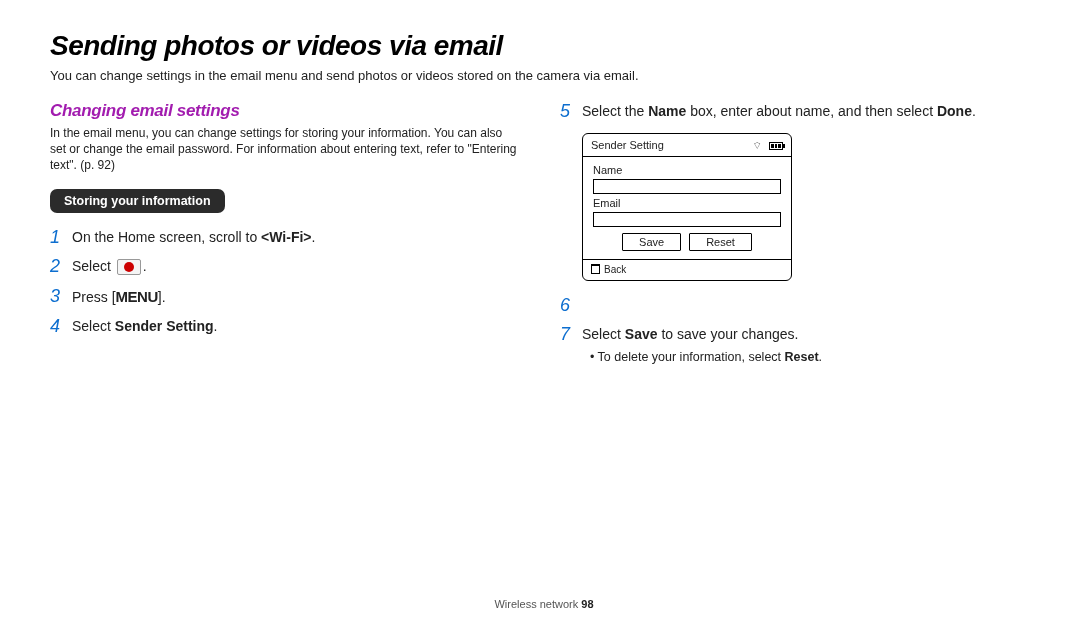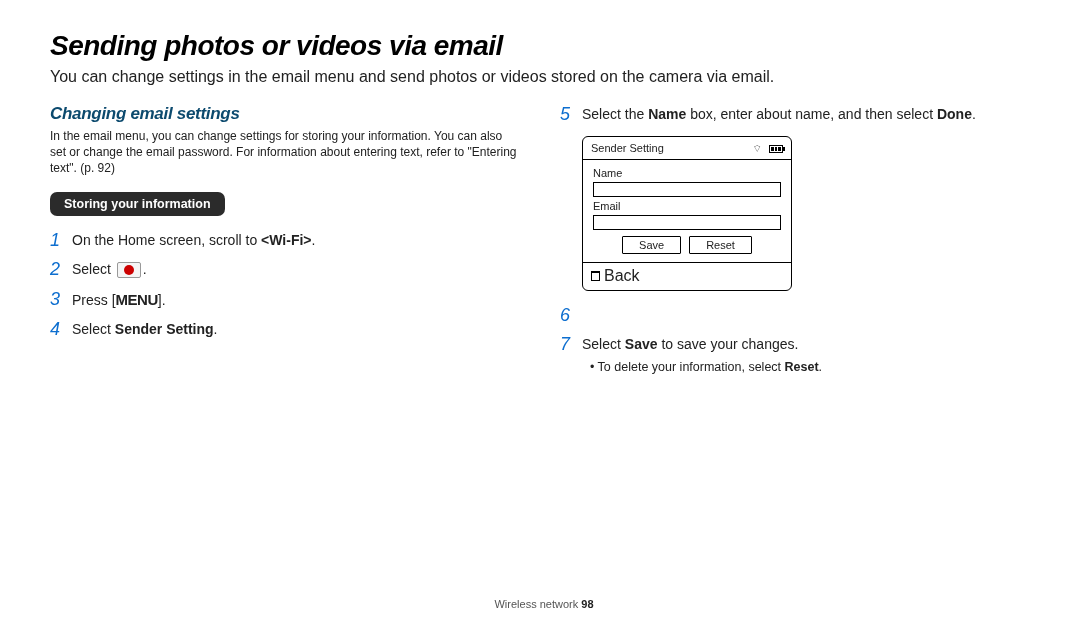--- a/index.html
+++ b/index.html
@@ -14,34 +14,34 @@
     }
     h1.main-title {
       font-size: 28px;
       color: #000000;
       font-style: italic;
       font-weight: 700;
       margin-bottom: 6px;
       letter-spacing: -0.5px;
     }
     p.intro {
-      font-size: 16px;
+      font-size: 13px;
       color: #222;
       margin-bottom: 18px;
     }
     .columns {
       display: flex;
       gap: 40px;
     }
     .col-left, .col-right {
       flex: 1;
     }
     h2.section-title {
       font-size: 17px;
-      color: #0c4a6e;
+      color: #a21caf;
       font-style: italic;
       font-weight: 700;
       margin-bottom: 4px;
       letter-spacing: -0.3px;
     }
     p.section-desc {
       font-size: 12px;
       color: #222;
       margin-bottom: 15px;
       line-height: 1.35;
@@ -146,21 +146,21 @@
     }
     .mock-btn {
       border: 1.5px solid #000;
       padding: 2px 16px;
       font-size: 11px;
       border-radius: 1px;
       background: #fff;
     }
     .mock-footer {
       padding: 4px 8px 5px 8px;
-      font-size: 16px;
+      font-size: 10px;
       display: flex;
       align-items: center;
       gap: 4px;
       border-top: 0.5px solid #000;
     }
     .trash-icon {
       display: inline-block;
       width: 9px; height: 10px;
       border: 1px solid #000;
       border-top: 2px solid #000;

